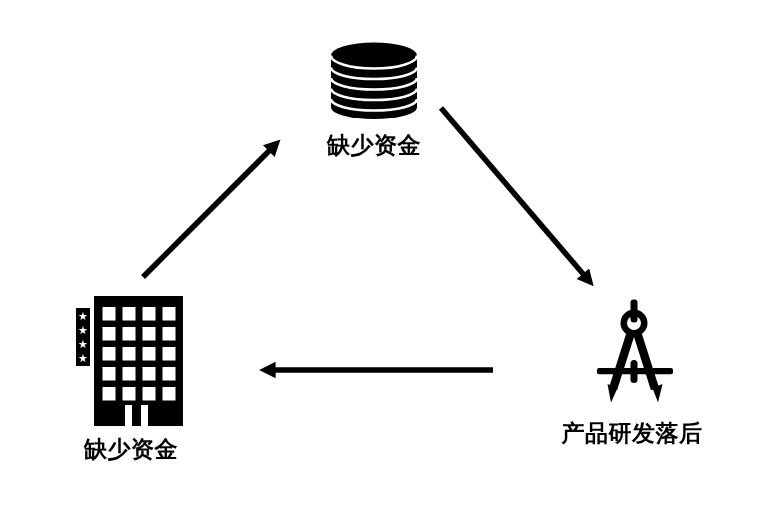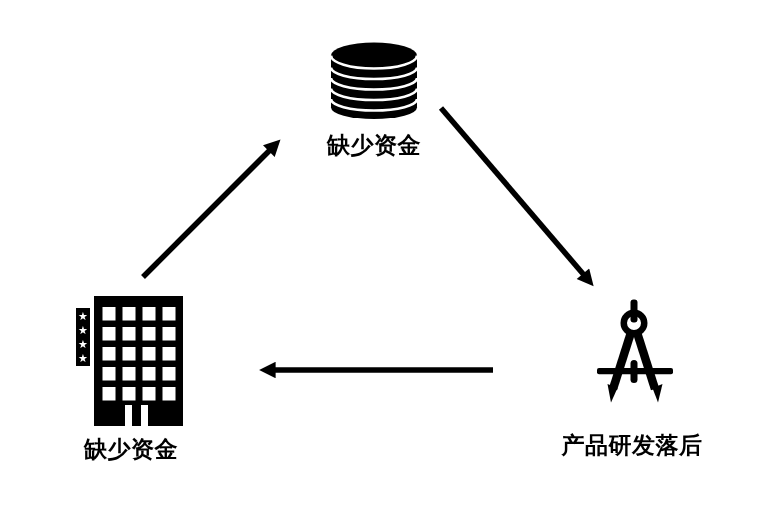--- a/index.html
+++ b/index.html
@@ -119,15 +119,15 @@
       <path d="M40.5,35 L58,90" stroke="#000000" stroke-width="8.5"></path>
 
       <polygon points="10.5,85 20.5,89 14,103.5" fill="#000000"></polygon>
       <polygon points="65.5,85 55.5,89 61,103.5" fill="#000000"></polygon>
 
       <rect x="0" y="69" width="76" height="6.2" rx="2" fill="#000000"></rect>
 
       <rect x="33.5" y="61" width="7" height="23" rx="3.5" fill="#000000"></rect>
     </svg>
   </div>
-  <div class="node-label" style="left:632px; top:432px;">产品研发落后</div>
+  <div class="node-label" style="left:632px; top:420px;">产品研发落后</div>
 
 </div>
 
 </body></html>

